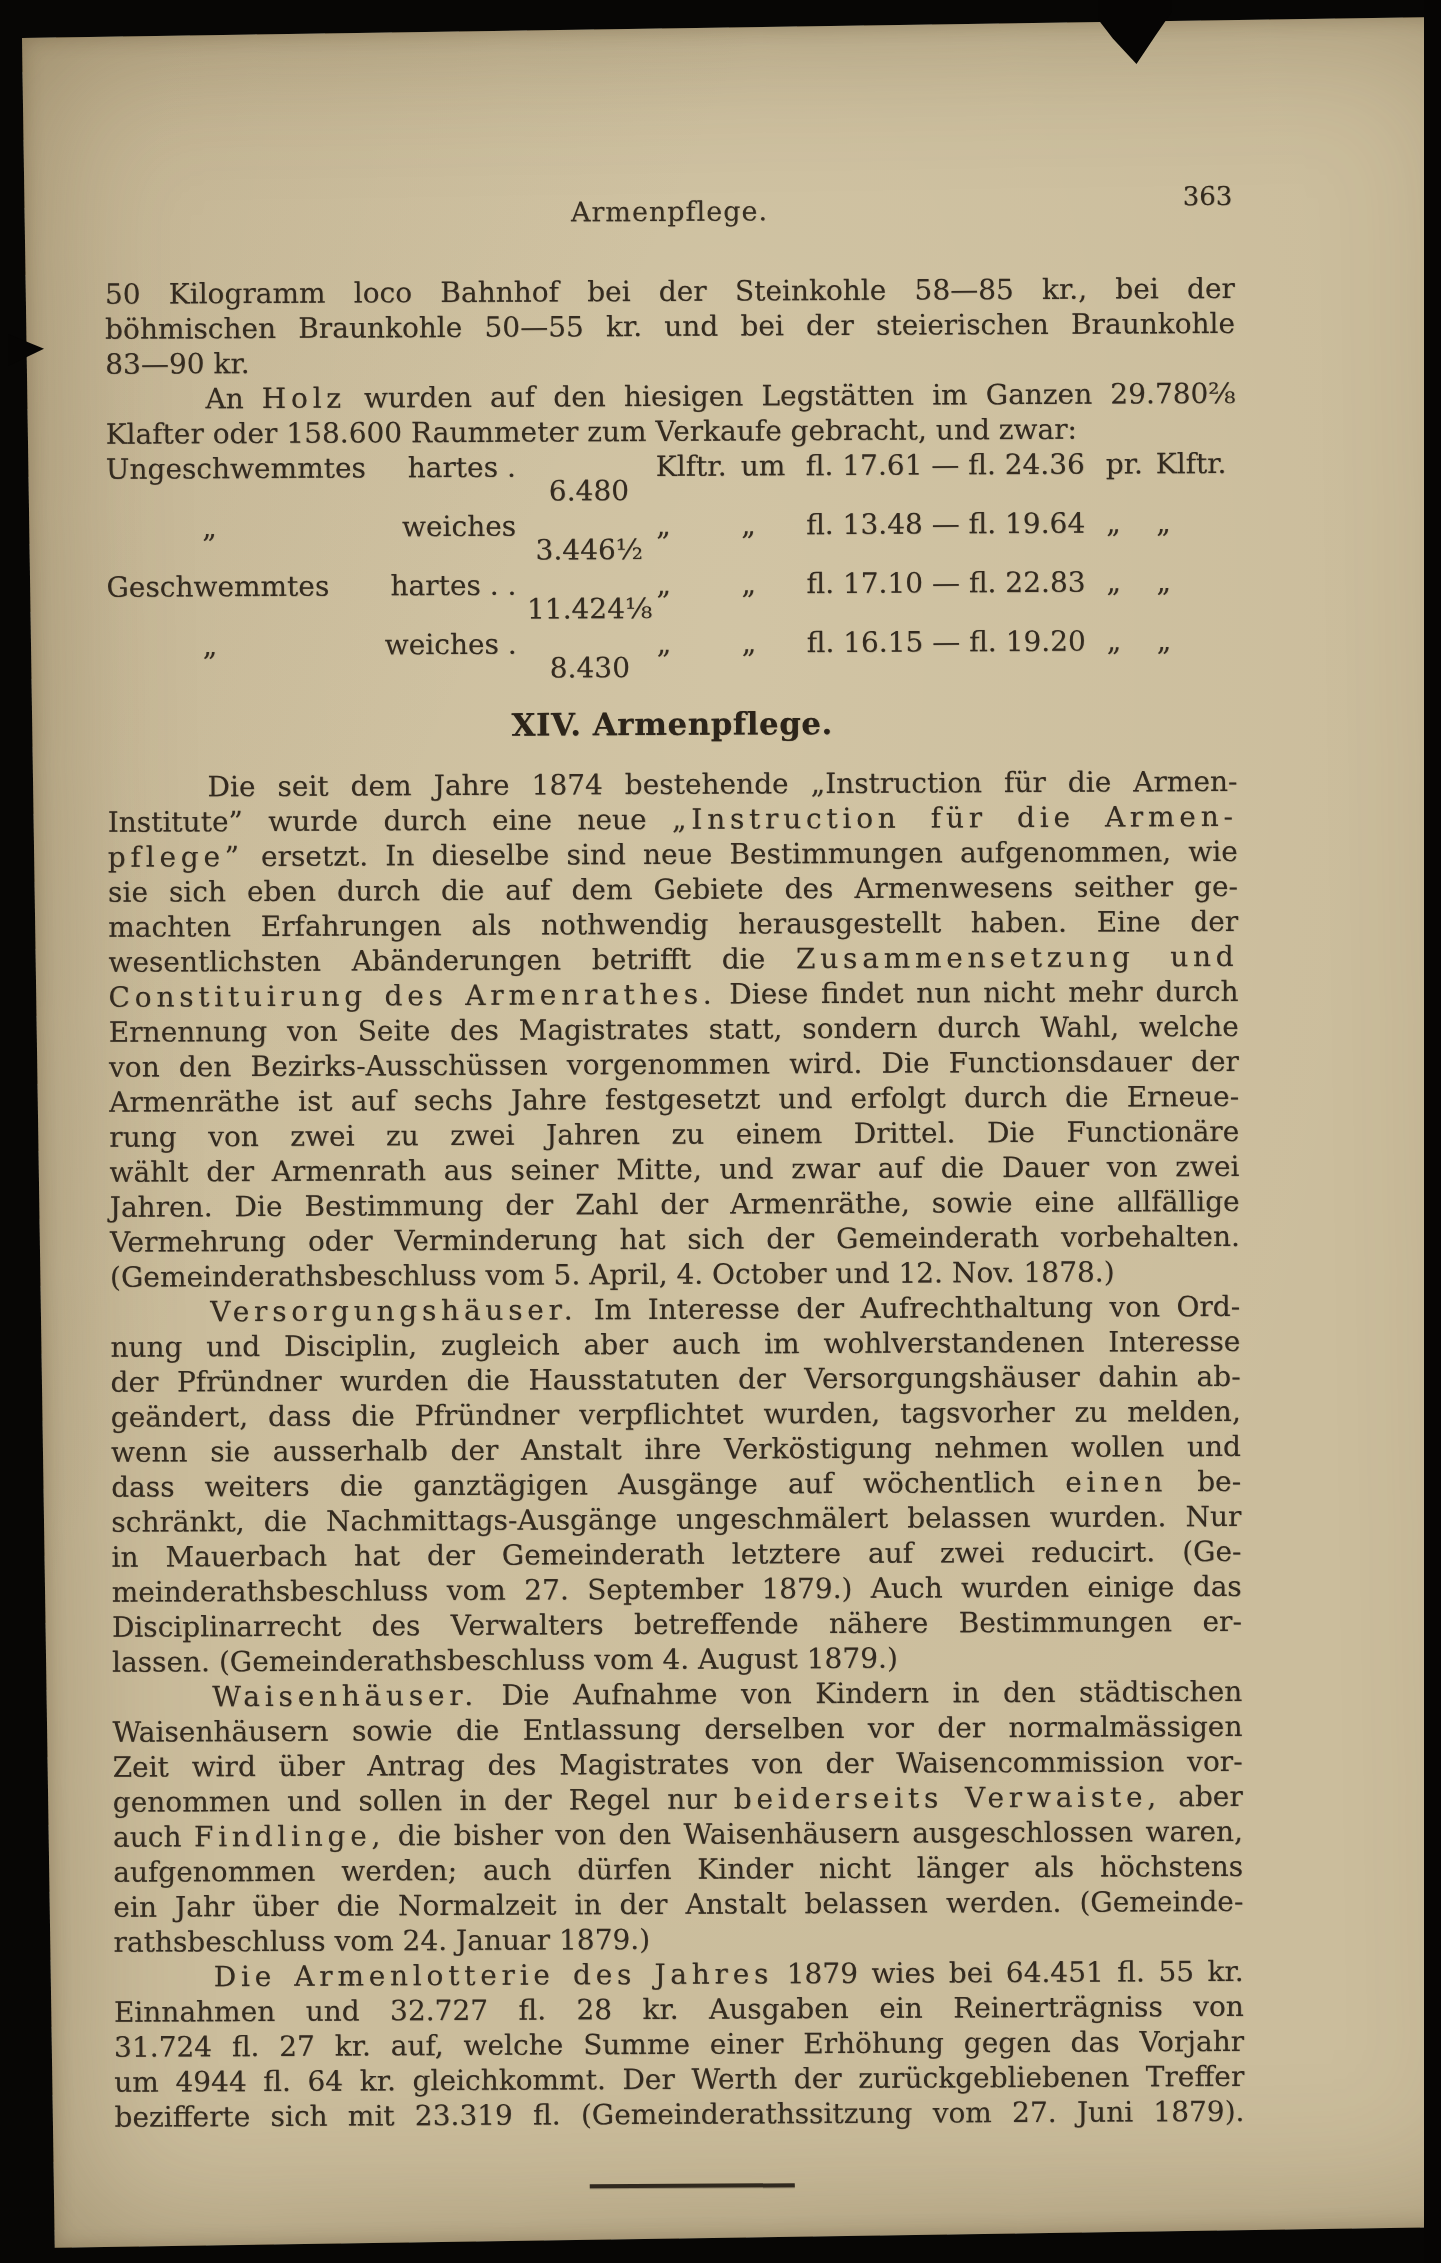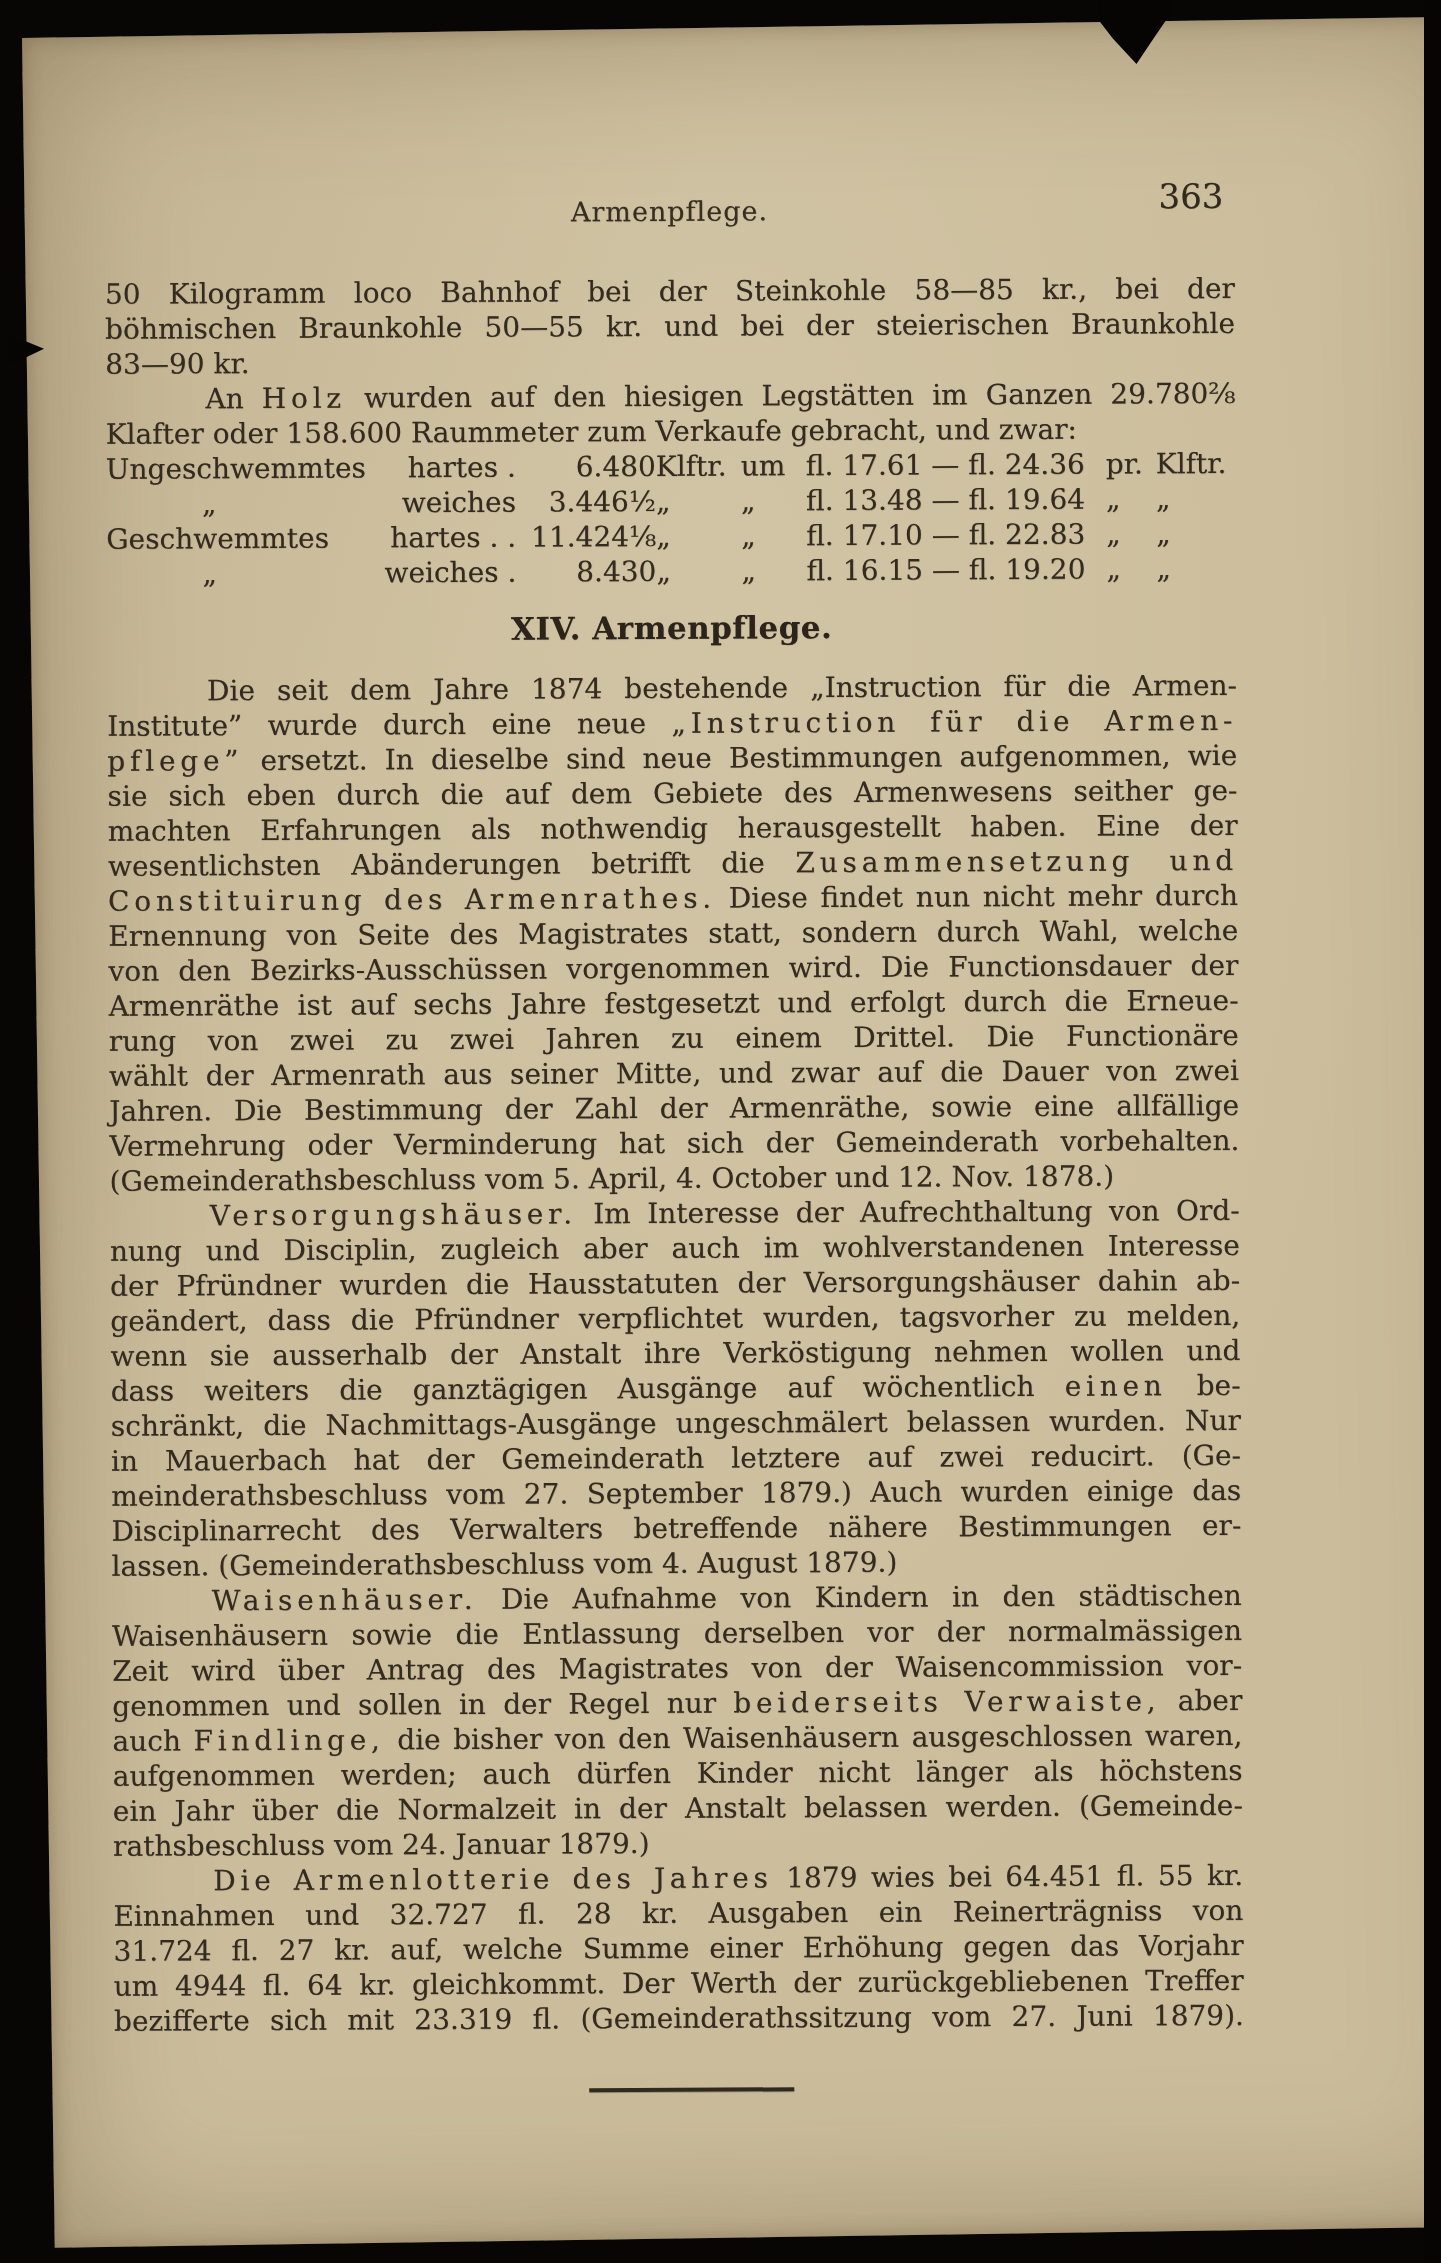--- a/index.html
+++ b/index.html
@@ -35,21 +35,21 @@
     color:#342b20;
     font-size:28px;
     line-height:35px;
     text-shadow:0.3px 0.3px 0.7px rgba(52,43,32,0.45);
   }
   .header-row{position:relative;height:36px;margin-bottom:44px;}
   .running-header{
     text-align:center;font-size:27px;letter-spacing:1px;color:#372e22;
   }
   .page-number{
-    position:absolute;right:11px;top:-12px;font-size:34px;color:#332a1e;margin-left:40px;
+    position:absolute;right:2px;top:-12px;font-size:26px;color:#332a1e;margin-left:40px;
   }
   .para{margin:0;}
   .line{
     text-align:justify;
     text-align-last:justify;
     white-space:normal;
   }
   .line--left{text-align:left;text-align-last:left;}
   .line--indent{padding-left:100px;}
   .sperr{letter-spacing:0.17em;}
@@ -65,21 +65,21 @@
   
   .trow{
     display:grid;
     grid-template-columns:240px 170px 140px 85px 65px 300px 50px 80px;
     line-height:35px;
   }
   .tc{overflow:visible;}
   .tc-0{text-align:left;}
   .tc-0.ditto{padding-left:96px;}
   .tc-1{text-align:right;}
-  .tc-2{text-align:right;padding-left:6px;}
+  .tc-2{text-align:center;padding-left:6px;margin-top:24px;}
   .tc-3,.tc-4,.tc-6,.tc-7{text-align:left;}
   .tc-5{text-align:left;}
   
   .end-rule{
     width:205px;height:4px;
     background:#30291f;
     margin:52px auto 0 auto;
     transform:translateX(12px);
     box-shadow:0 1px 0 rgba(52,43,32,0.3);
   }

